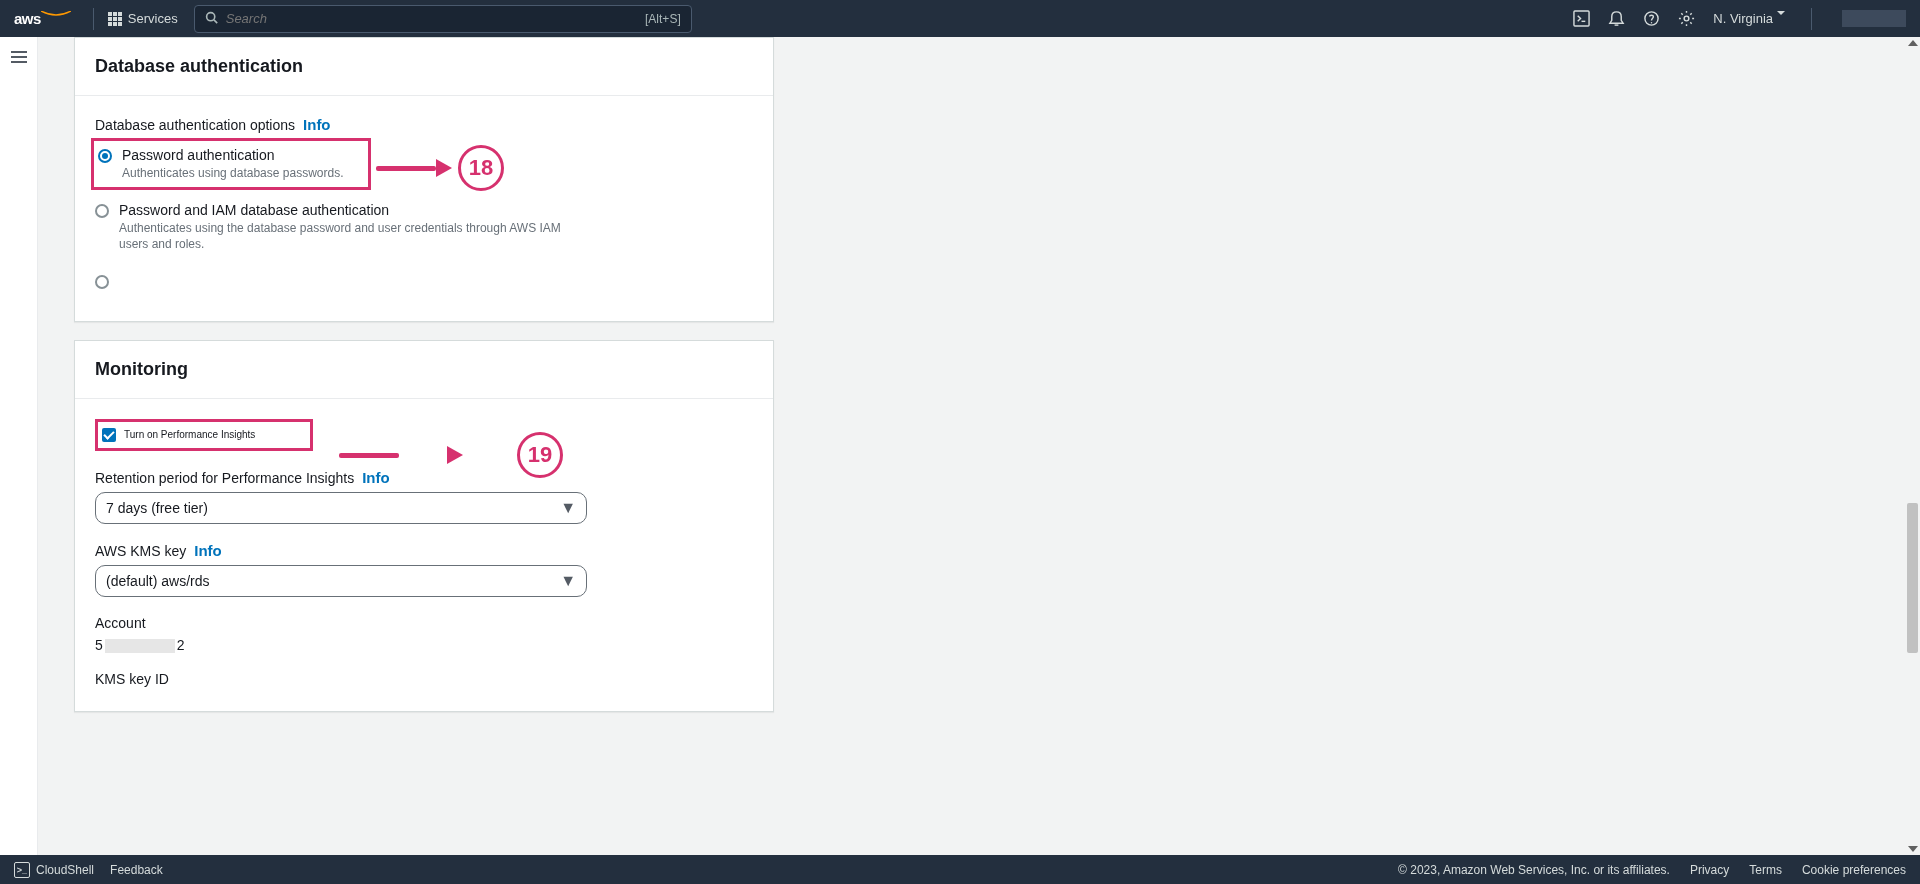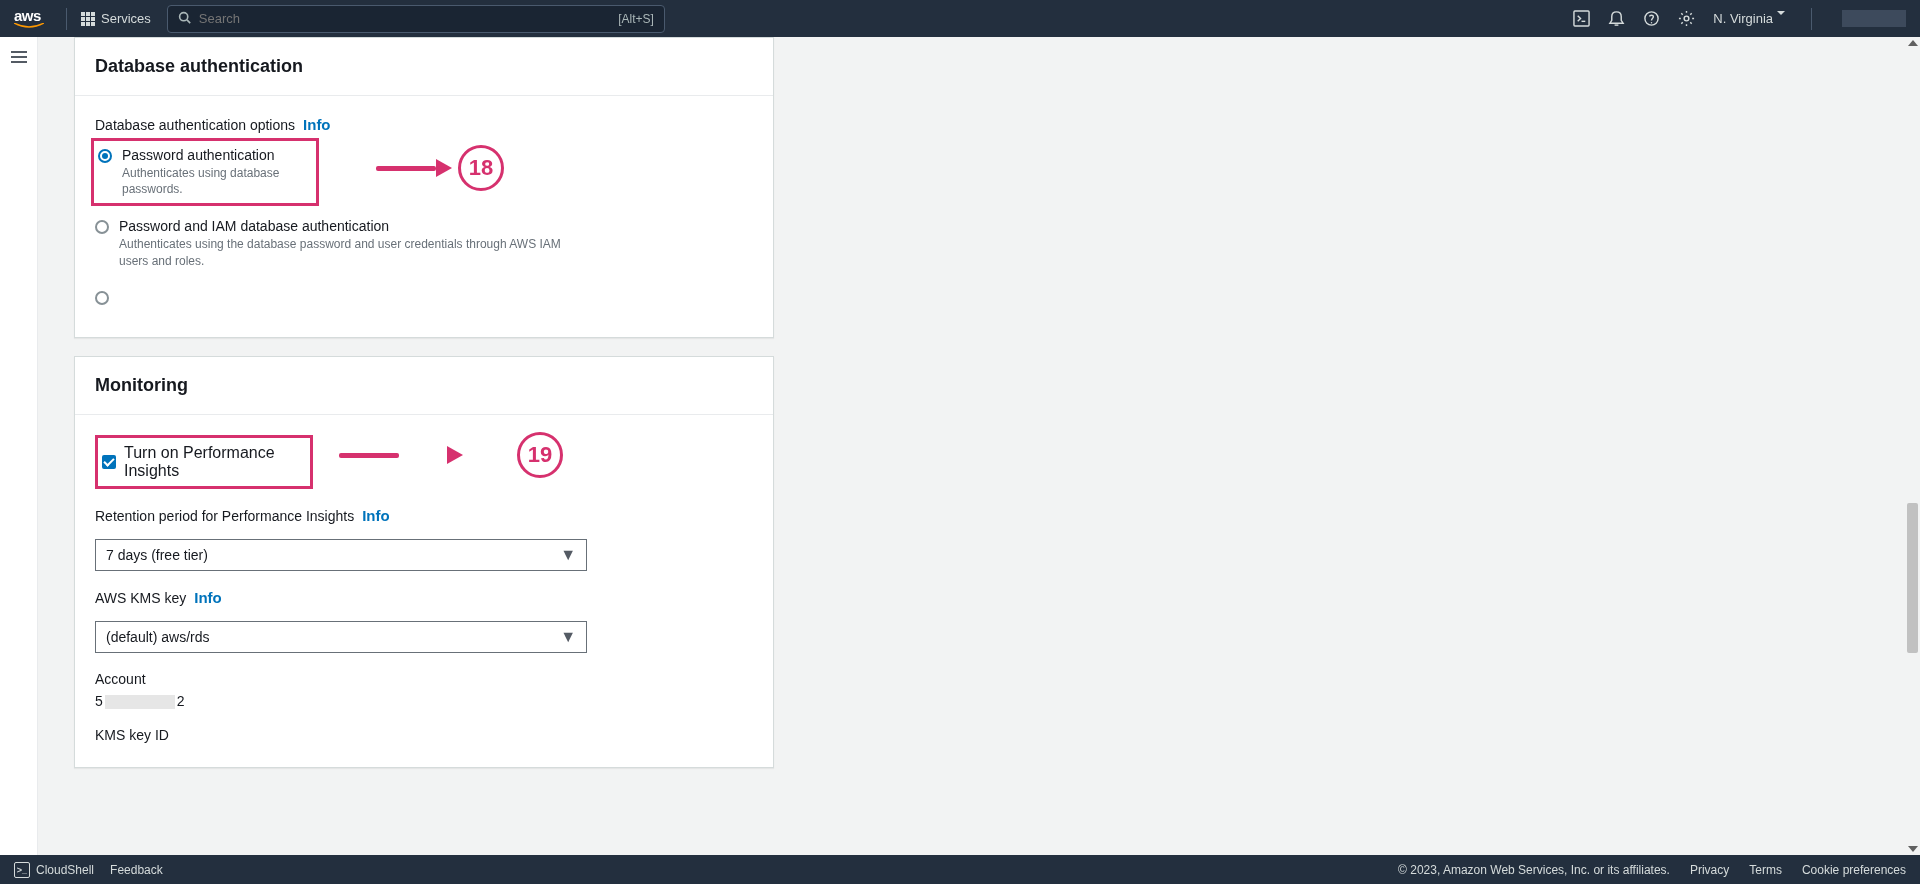--- a/index.html
+++ b/index.html
@@ -1,29 +1,29 @@
 <!DOCTYPE html>
 <html><head>
 <meta charset="utf-8">
 <style>
 * { box-sizing: border-box; margin: 0; padding: 0; font-family: "Amazon Ember", "Helvetica Neue", Arial, sans-serif; }
 html, body { height: 100%; width: 100%; overflow: hidden; }
 
 
 .top-nav { height: 37px; background: #232f3e; display: flex; align-items: center; padding: 0 14px; color: #d5dbdb; position: relative; }
-.aws-logo { display: flex; flex-direction: column; align-items: flex-start; margin-right: 14px; }
+.aws-logo { display: flex; flex-direction: row; align-items: flex-start; margin-right: 14px; }
 .aws-logo-text { color: #fff; font-weight: 700; font-size: 15px; letter-spacing: -0.5px; line-height: 1; }
 .aws-logo-swoosh { width: 30px; height: 6px; }
 .nav-divider { width: 1px; height: 22px; background: #4a5a6e; margin: 0 8px; }
 .services-btn { display: flex; align-items: center; gap: 6px; color: #d5dbdb; font-size: 13px; cursor: pointer; padding: 4px 6px; }
 .grid-icon { width: 14px; height: 14px; display: grid; grid-template-columns: repeat(3,1fr); grid-template-rows: repeat(3,1fr); gap: 1px; }
 .grid-icon span { background: #d5dbdb; width: 100%; height: 100%; }
 .search-wrap { display: flex; align-items: center; background: #1a2533; border: 1px solid #4a5a6e; border-radius: 4px; height: 28px; width: 498px; margin-left: 10px; padding: 0 10px; }
 .search-icon { color: #aab7b8; font-size: 13px; margin-right: 8px; }
-.search-input { flex: 1; background: transparent; border: none; outline: none; color: #d5dbdb; font-size: 13px; }
+.search-input { flex: 1; background: transparent; border: none; outline: none; color: #d5dbdb; font-size: 13px; font-style: italic; }
 .search-shortcut { color: #aab7b8; font-size: 12px; }
 .nav-right { margin-left: auto; display: flex; align-items: center; gap: 18px; }
 .nav-icon { color: #d5dbdb; cursor: pointer; display: flex; align-items: center; }
 .nav-icon svg { width: 17px; height: 17px; }
 .region-btn { color: #d5dbdb; font-size: 13px; display: flex; align-items: flex-start; gap: 4px; cursor: pointer; }
 .caret-down { width: 0; height: 0; border-left: 4px solid transparent; border-right: 4px solid transparent; border-top: 4px solid #d5dbdb; }
 .user-box { width: 64px; height: 17px; background: #3d4a5c; margin-left: 4px; }
 
 
 .layout { display: flex; height: calc(100% - 37px - 29px); background: #f2f3f3; }
@@ -37,35 +37,35 @@
 .panel { background: #fff; border: 1px solid #d5dbdb; box-shadow: 0 1px 1px rgba(0,0,0,0.05); margin-bottom: 18px; }
 .panel-head { padding: 18px 20px; border-bottom: 1px solid #e9ebed; }
 .panel-title { font-size: 18px; font-weight: 700; color: #16191f; }
 .panel-body { padding: 20px; }
 
 .field-label { font-size: 14px; color: #16191f; margin-bottom: 4px; display: flex; align-items: baseline; gap: 8px; }
 .info-link { color: #0073bb; font-size: 15px; font-weight: 700; cursor: pointer; }
 
 .radio-group { margin-top: 8px; }
 .radio-item { display: flex; gap: 10px; padding: 8px 0 12px 0; }
-.radio-item.highlight { border: 3px solid #d6316e; padding: 6px 10px 6px 4px; margin: -3px -10px 4px -4px; width: 228px; }
+.radio-item.highlight { border: 3px solid #d6316e; padding: 6px 10px 6px 4px; margin: -3px -10px 4px -4px; width: 280px; }
 .radio-input { width: 14px; height: 14px; border: 2px solid #0073bb; border-radius: 50%; margin-top: 2px; flex-shrink: 0; position: relative; cursor: pointer; }
 .radio-input.checked::after { content: ""; position: absolute; inset: 2px; background: #0073bb; border-radius: 50%; }
 .radio-input.unchecked { border-color: #879196; }
 .radio-label { font-size: 14px; color: #16191f; }
 .radio-desc { font-size: 12px; color: #687078; margin-top: 2px; max-width: 470px; line-height: 1.35; }
 
 .checkbox-row { display: flex; align-items: center; gap: 8px; padding: 6px 8px 6px 4px; }
 .checkbox-row.highlight { border: 3px solid #d6316e; width: 218px; }
 .checkbox-input { width: 14px; height: 14px; background: #0073bb; border-radius: 2px; position: relative; cursor: pointer; flex-shrink: 0; }
 .checkbox-input::after { content: ""; position: absolute; left: 4px; top: 1px; width: 4px; height: 8px; border: solid #fff; border-width: 0 2px 2px 0; transform: rotate(45deg); }
-.checkbox-label { font-size: 16px; color: #16191f; }
+.checkbox-label { font-size: 10px; color: #16191f; }
 
 .form-row { margin-top: 18px; }
-.select-box { margin-top: 15px; border: 1px solid #687078; border-radius: 0; height: 32px; width: 492px; display: flex; align-items: center; justify-content: space-between; padding: 0 10px; background: #fff; cursor: pointer; }
+.select-box { margin-top: 6px; border: 1px solid #687078; border-radius: 10px; height: 32px; width: 492px; display: flex; align-items: center; justify-content: space-between; padding: 0 10px; background: #fff; cursor: pointer; }
 .select-value { font-size: 14px; color: #16191f; }
 .select-caret { color: #545b64; }
 
 .static-value { font-size: 14px; color: #16191f; margin-top: 6px; }
 .redact { display: inline-block; width: 70px; height: 14px; background: #e6e6e6; vertical-align: middle; margin: 0 2px; }
 
 
 .annotation { position: absolute; display: flex; align-items: center; color: #d6316e; font-weight: 700; pointer-events: none; }
 .annotation .arrow-line { height: 5px; background: #d6316e; border-radius: 2px; }
 .annotation .arrow-head { width: 0; height: 0; border-top: 9px solid transparent; border-bottom: 9px solid transparent; border-left: 16px solid #d6316e; margin-right: 6px; }

